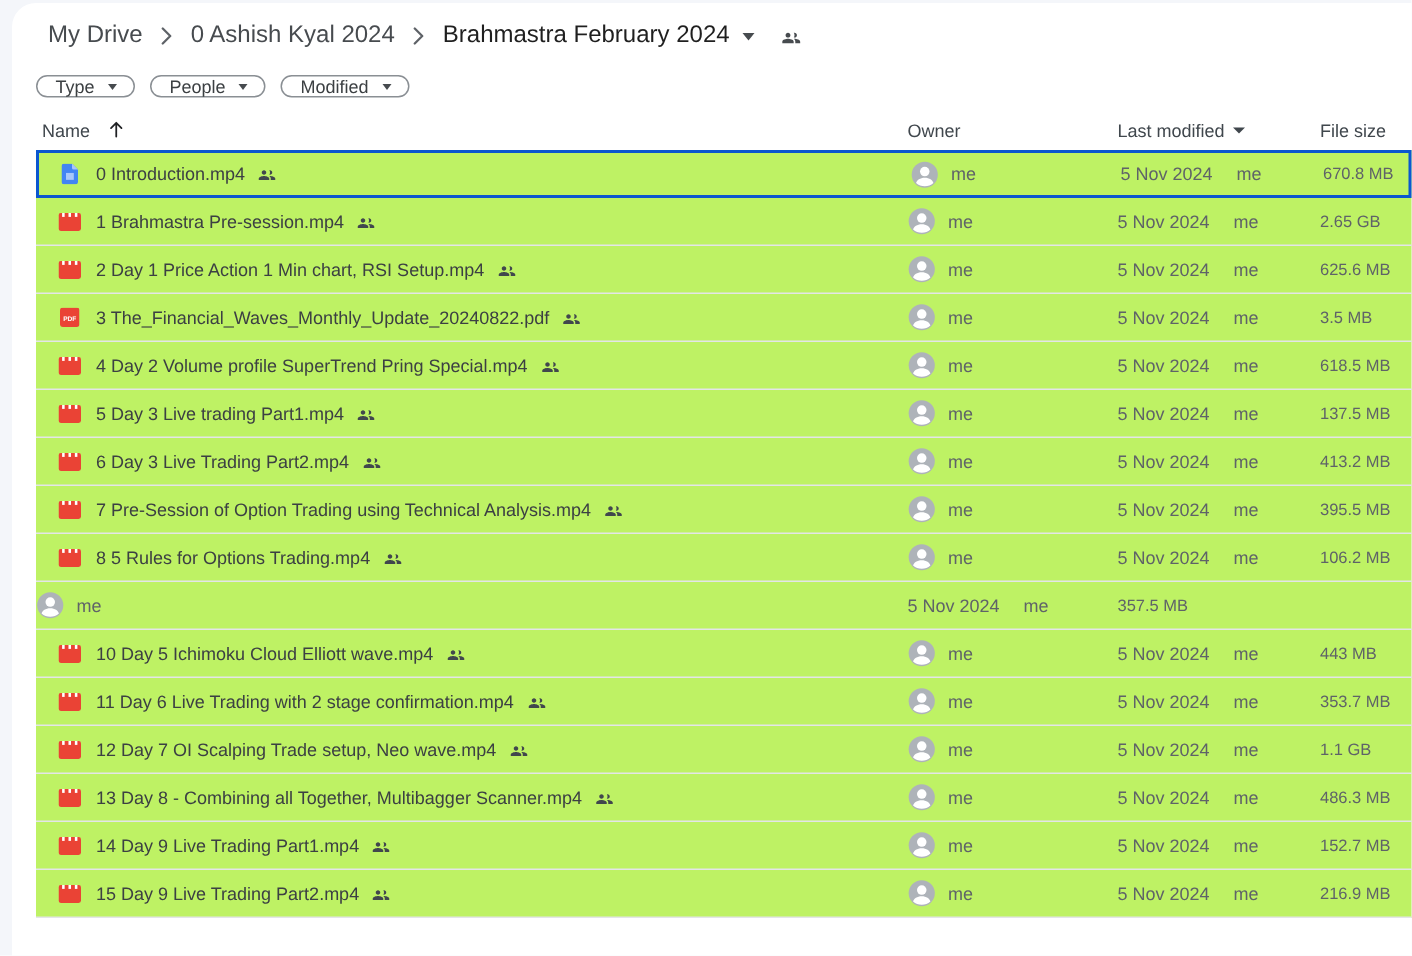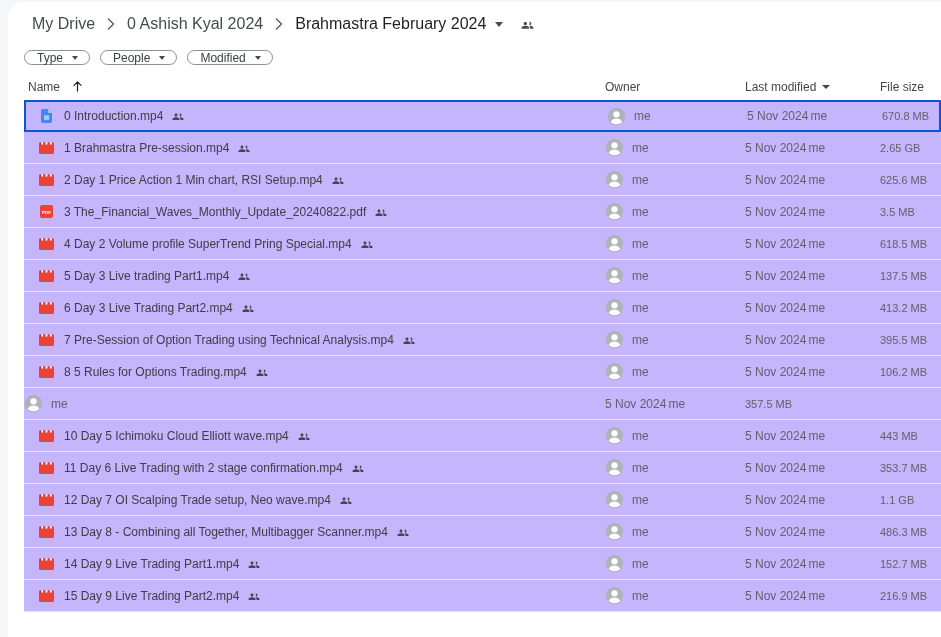--- a/index.html
+++ b/index.html
@@ -69,42 +69,42 @@
     border-left: 4px solid transparent;
     border-right: 4px solid transparent;
     border-top: 4.5px solid #40474d;
     display: inline-block;
   }
   .rows { }
   .trow {
     height: 32px;
     border-bottom: 1px solid #e3e5e8;
     cursor: pointer;
-    background: #c4b5fd;
+    background: #bef264;
   }
   .trow.selected {
     border: 2px solid #0b57d0;
     height: 32px;
   }
   .cell-name {
     display: flex; align-items: center;
     padding-left: 14px;
     overflow: hidden; white-space: nowrap;
   }
   .trow.selected .cell-name { padding-left: 12px; }
   .file-icon { display: inline-flex; width: 16px; justify-content: center; flex: 0 0 16px; }
   .fname {
     margin-left: 10px;
     font-size: 12px;
     color: #3c4043;
     white-space: nowrap;
   }
   .shared-icon { margin-left: 9px; display: inline-flex; align-items: center; }
   .cell-owner { display: flex; align-items: center; gap: 8px; font-size: 12px; color: #5f6368; }
-  .cell-modified { font-size: 12px; color: #5f6368; display: flex; gap: 2px; white-space: nowrap; }
+  .cell-modified { font-size: 12px; color: #5f6368; display: flex; gap: 16px; white-space: nowrap; }
   .cell-size { font-size: 11px; color: #5f6368; white-space: nowrap; }
 </style>
 </head>
 <body>
 
 <div class="panel">
 
   <div class="breadcrumb">
     <span class="crumb">My Drive</span>
     <span class="crumb-sep">

